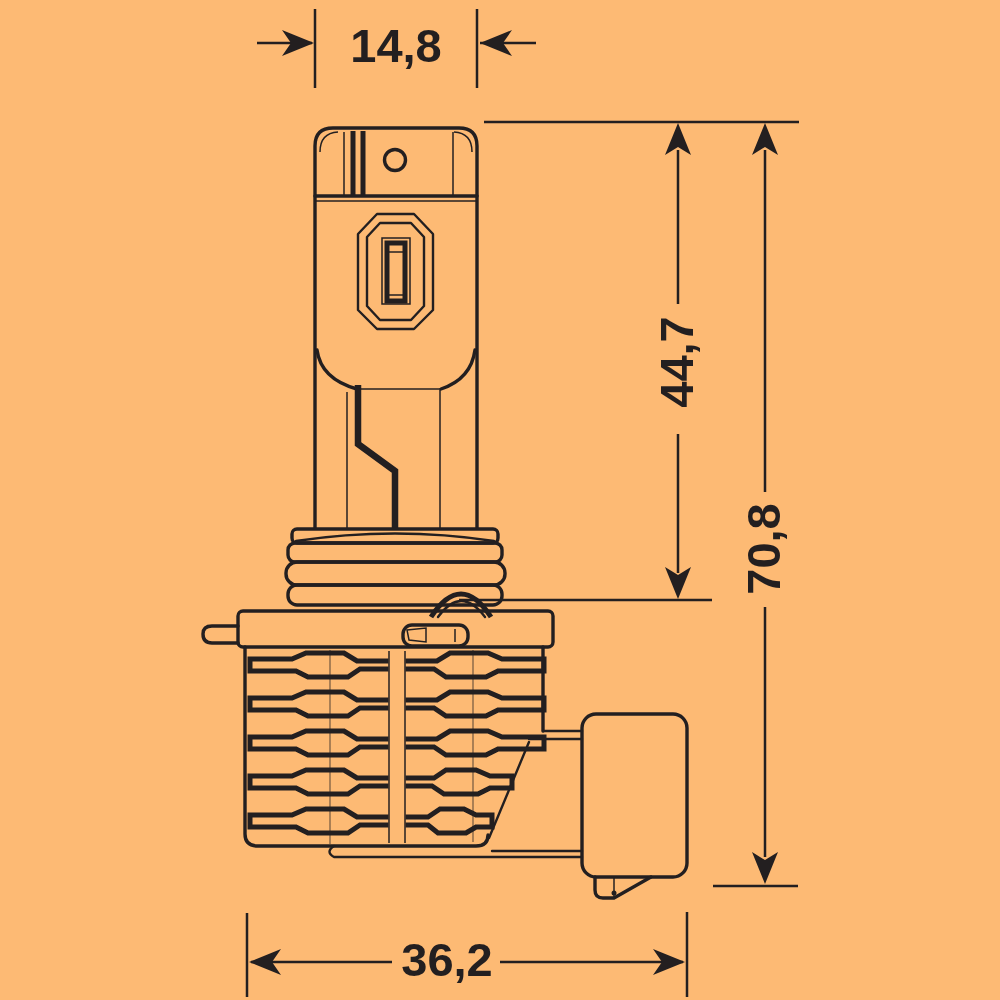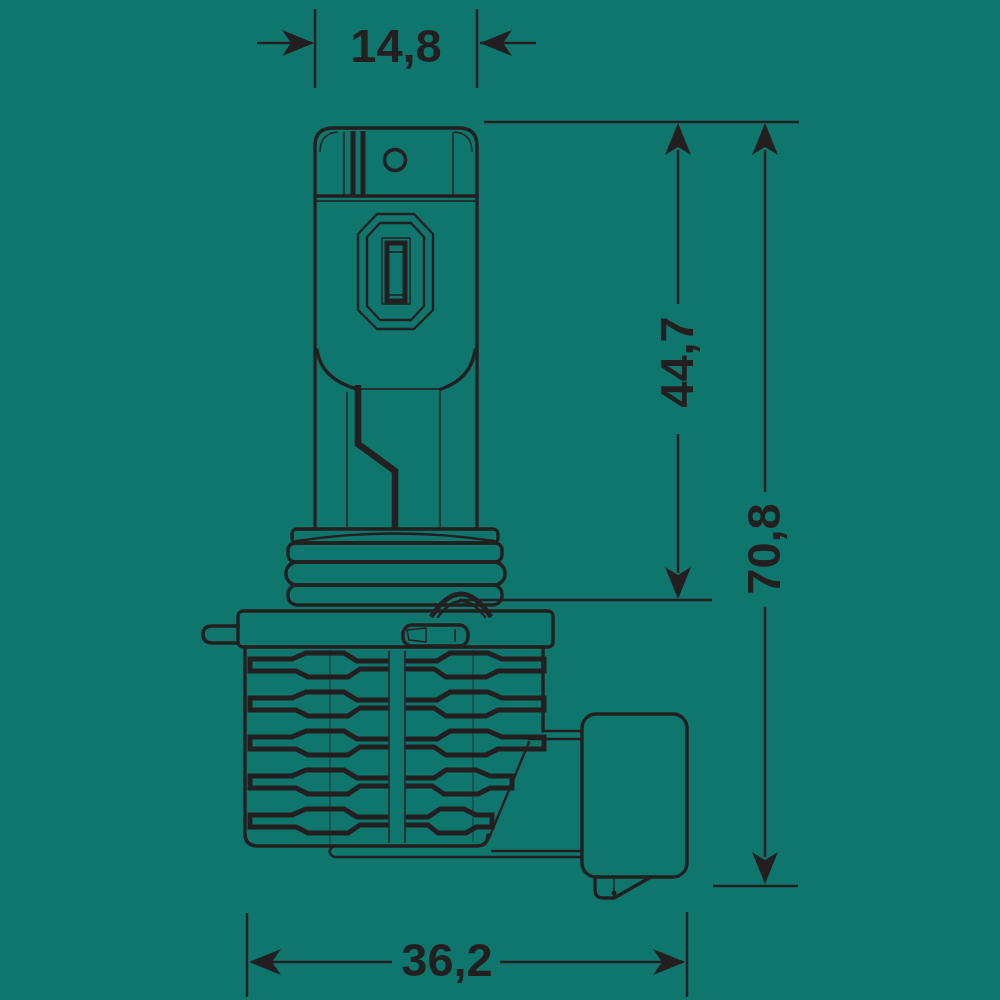--- a/index.html
+++ b/index.html
@@ -1,19 +1,19 @@
 <!DOCTYPE html>
 <html><head>
 <meta charset="utf-8">
 <style>
   html,body{margin:0;padding:0;background:#ffffff;}
   .canvas{
     position:relative;
     width:1000px;height:1000px;
-    background:#0f766e;
+    background:#fdba74;
     font-family:"Liberation Sans", sans-serif;
     overflow:hidden;
   }
   .canvas svg{position:absolute;left:0;top:0;display:block;}
   .outline{fill:none;stroke:#231f20;stroke-width:3.4;stroke-linecap:round;stroke-linejoin:round;}
   .mid{fill:none;stroke:#231f20;stroke-width:2.4;stroke-linecap:round;stroke-linejoin:round;}
   .thin{fill:none;stroke:#231f20;stroke-width:1.5;stroke-linecap:butt;}
   .hair{fill:none;stroke:#231f20;stroke-width:1.1;opacity:.7;}
   .thick{fill:none;stroke:#231f20;stroke-width:6.5;stroke-linecap:butt;stroke-linejoin:miter;}
   .bar{fill:none;stroke:#231f20;stroke-width:5;stroke-linecap:butt;stroke-linejoin:miter;}

